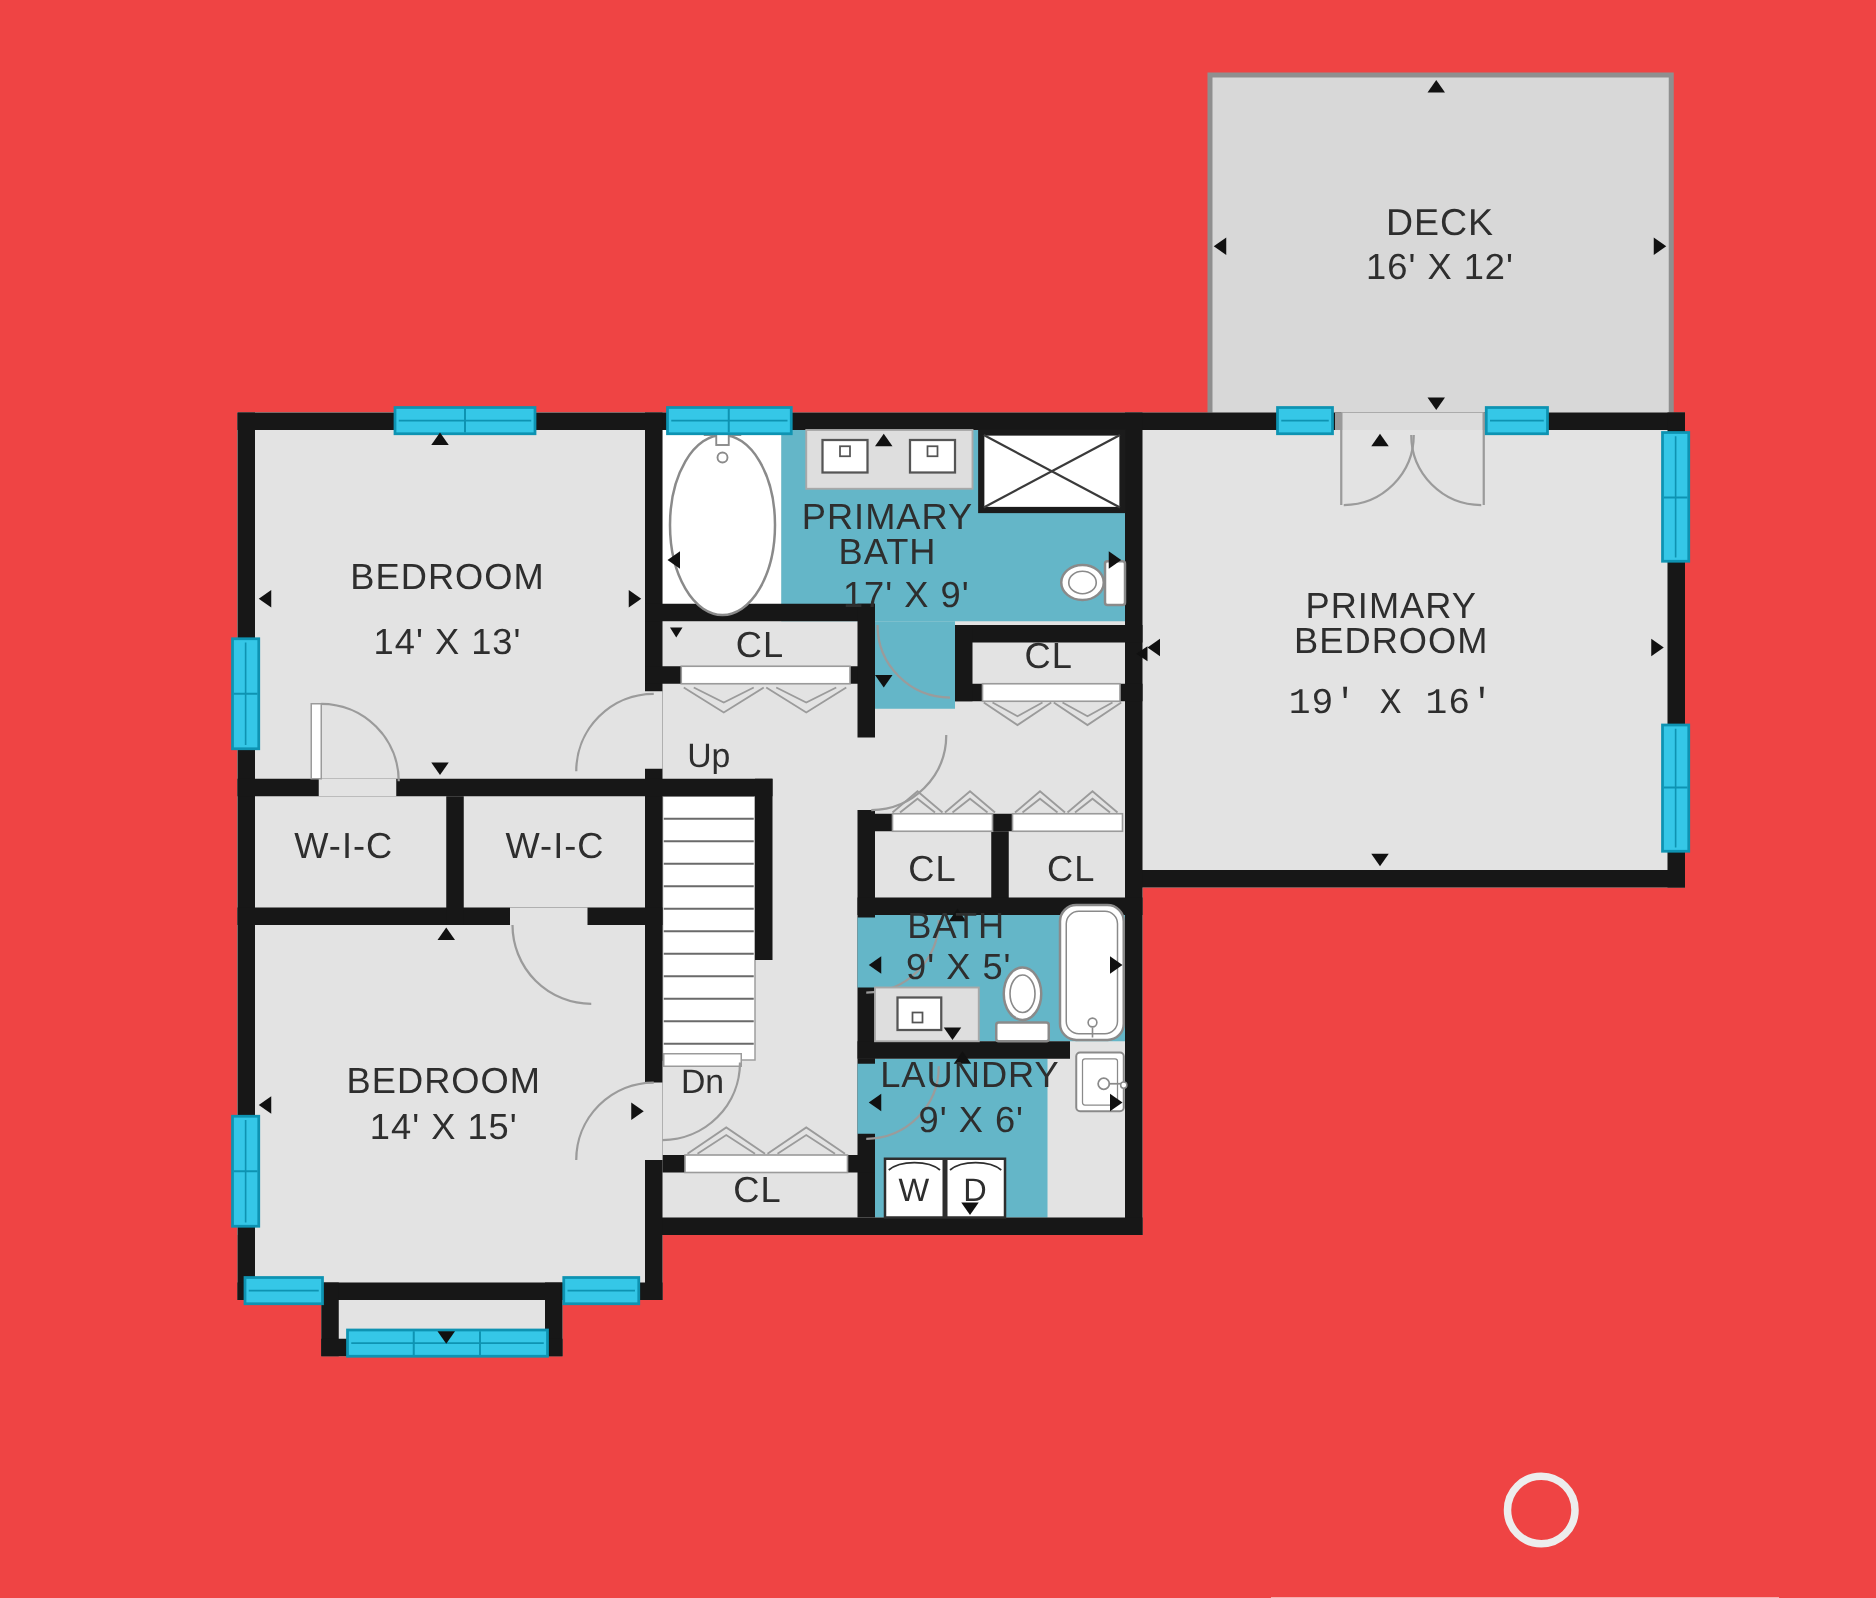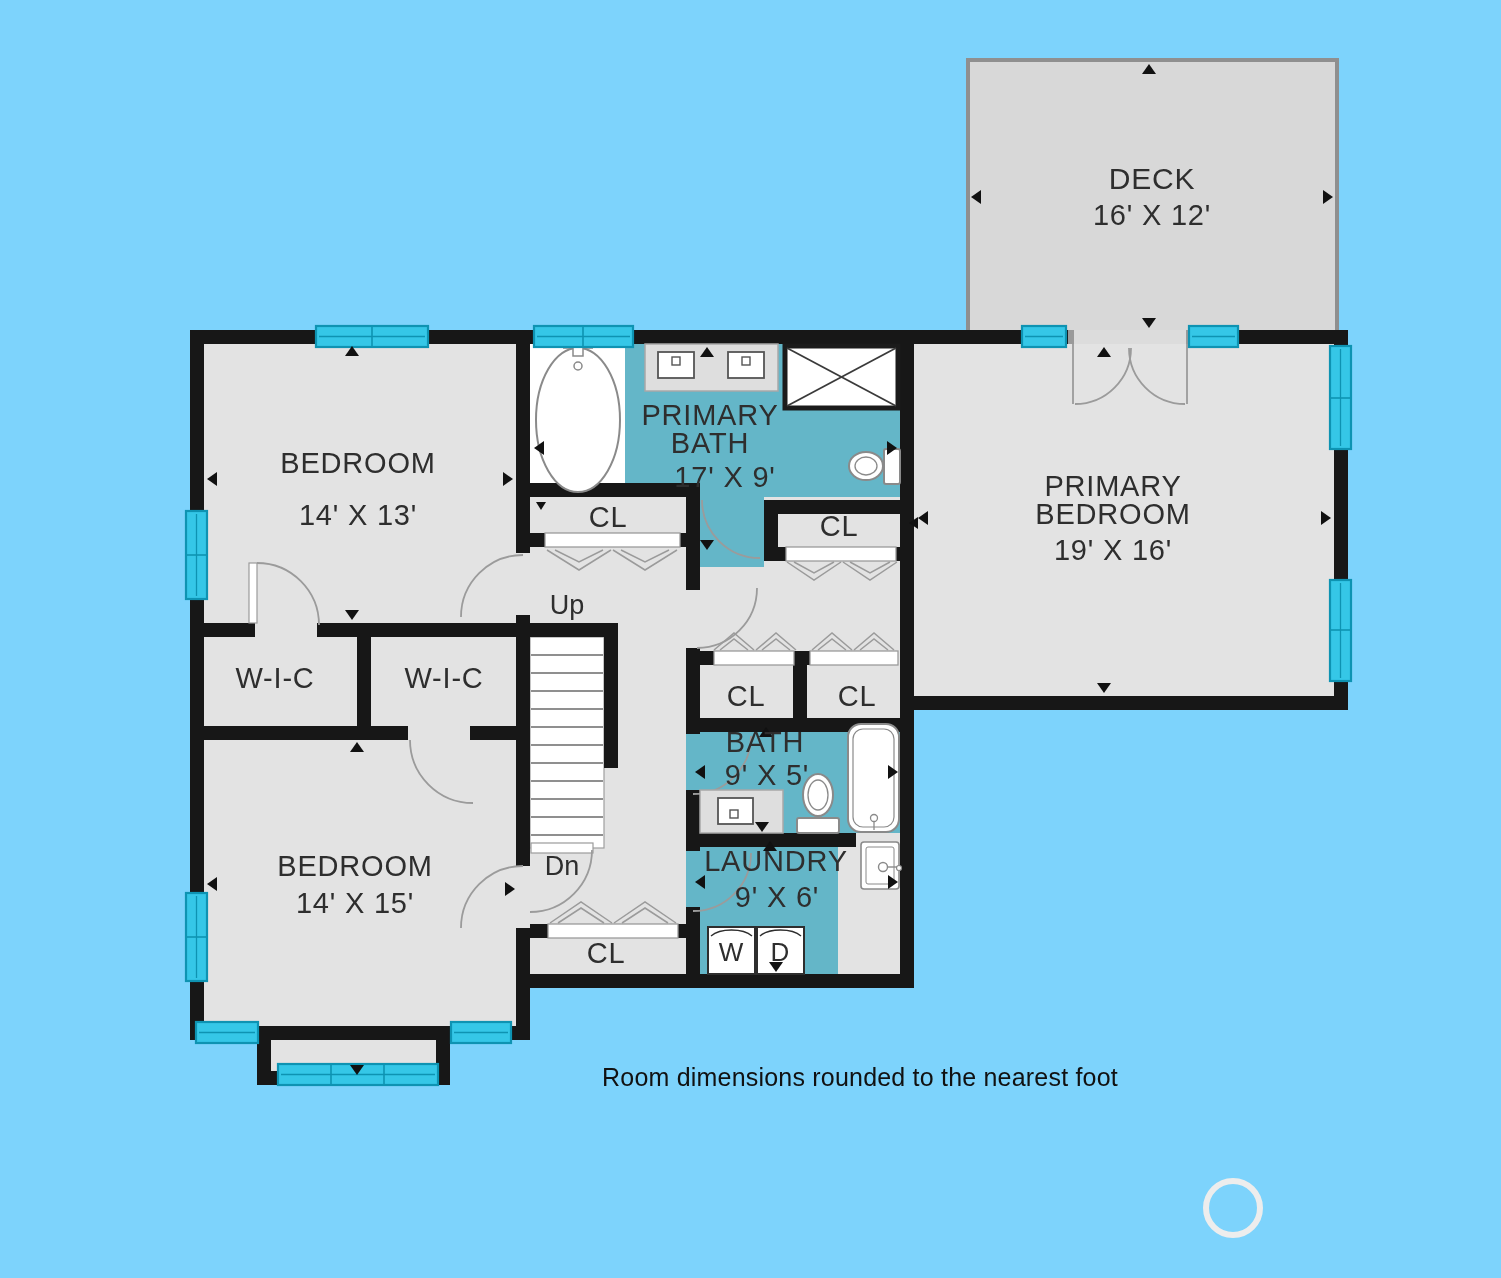--- a/index.html
+++ b/index.html
@@ -1,16 +1,16 @@
 <!DOCTYPE html>
 <html><head>
 <meta charset="utf-8">
 <style>
   html,body{margin:0;padding:0;background:#ffffff;}
-  #plan{position:relative;width:1501px;height:1278px;background:#7dd3fc;overflow:hidden;
+  #plan{position:relative;width:1501px;height:1278px;background:#ef4444;overflow:hidden;
         font-family:"Liberation Sans",sans-serif;}
   #plan svg{position:absolute;left:0;top:0;}
   .lbl{position:absolute;transform:translate(-50%,-50%);color:#2e2e2e;white-space:nowrap;
        font-family:"Liberation Sans",sans-serif;letter-spacing:0.8px;}
   .s30{font-size:30px;}
   .s29{font-size:29px;}
   .s27{font-size:27px;text-align:center;}
   .s25{font-size:25px;letter-spacing:0.2px;}
   .wd{font-size:26px;letter-spacing:0;}
 </style>
@@ -294,21 +294,21 @@
 
 <div class="lbl s29" style="left:358px;top:463px;">BEDROOM</div>
 <div class="lbl s29" style="left:358px;top:499px;margin-top:16px;">14' X 13'</div>
 
 <div class="lbl s29" style="left:710px;top:415px;">PRIMARY</div>
 <div class="lbl s29" style="left:710px;top:443px;">BATH</div>
 <div class="lbl s29" style="left:710px;top:477px;margin-left:15px;">17' X 9'</div>
 
 <div class="lbl s29" style="left:1113px;top:486px;">PRIMARY</div>
 <div class="lbl s29" style="left:1113px;top:514px;">BEDROOM</div>
-<div class="lbl s29" style="left:1113px;top:550px;">19' X 16'</div>
+<div class="lbl s29" style="left:1113px;top:563px;font-family:Liberation Mono, monospace;">19' X 16'</div>
 
 <div class="lbl s29" style="left:275px;top:678px;">W-I-C</div>
 <div class="lbl s29" style="left:444px;top:678px;">W-I-C</div>
 
 <div class="lbl s29" style="left:608px;top:517px;">CL</div>
 <div class="lbl s29" style="left:839px;top:526px;">CL</div>
 <div class="lbl s29" style="left:746px;top:696px;">CL</div>
 <div class="lbl s29" style="left:857px;top:696px;">CL</div>
 <div class="lbl s29" style="left:606px;top:953px;">CL</div>
 
@@ -320,15 +320,14 @@
 
 <div class="lbl s29" style="left:776px;top:861px;">LAUNDRY</div>
 <div class="lbl s29" style="left:777px;top:897px;">9' X 6'</div>
 
 <div class="lbl s27" style="left:567px;top:605px;letter-spacing:0;">Up</div>
 <div class="lbl s27" style="left:562px;top:866px;letter-spacing:0;">Dn</div>
 
 <div class="lbl wd" style="left:731px;top:952px;">W</div>
 <div class="lbl wd" style="left:780px;top:952px;">D</div>
 
-<div class="lbl s25" style="left:860px;top:1077px;color:#111;">Room dimensions rounded to the nearest foot</div>
 
 </div>
 
 </body></html>

